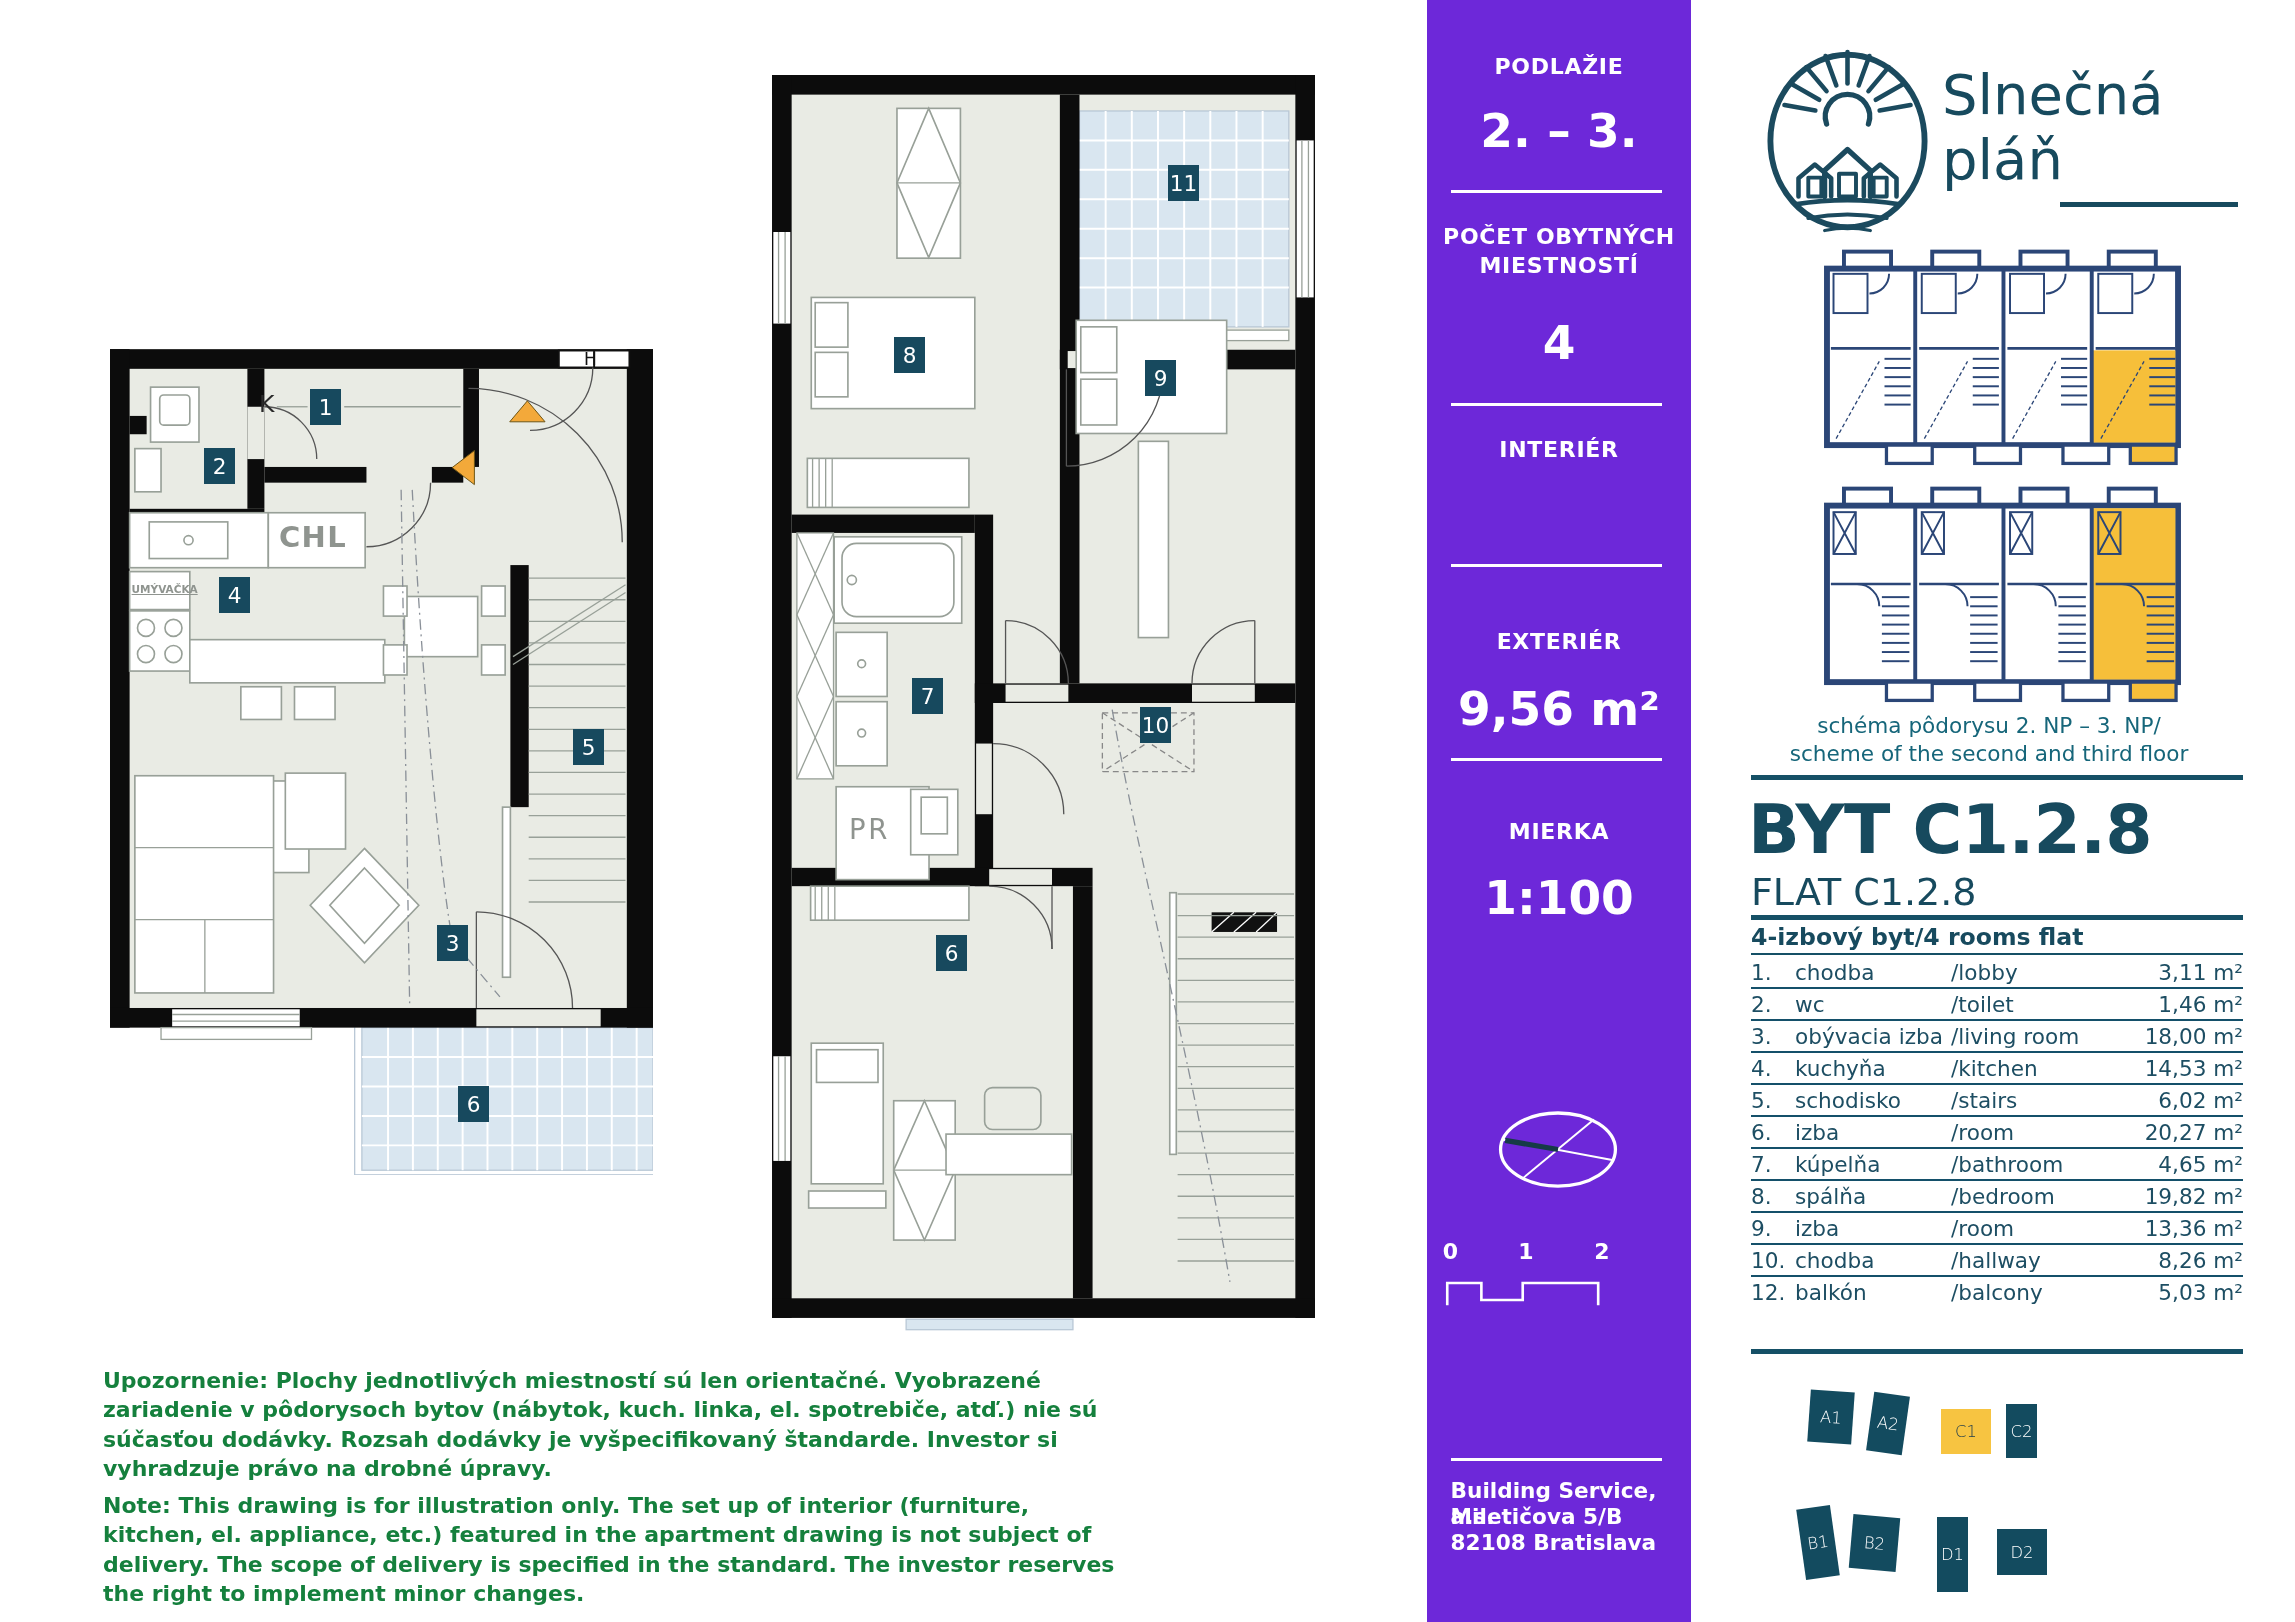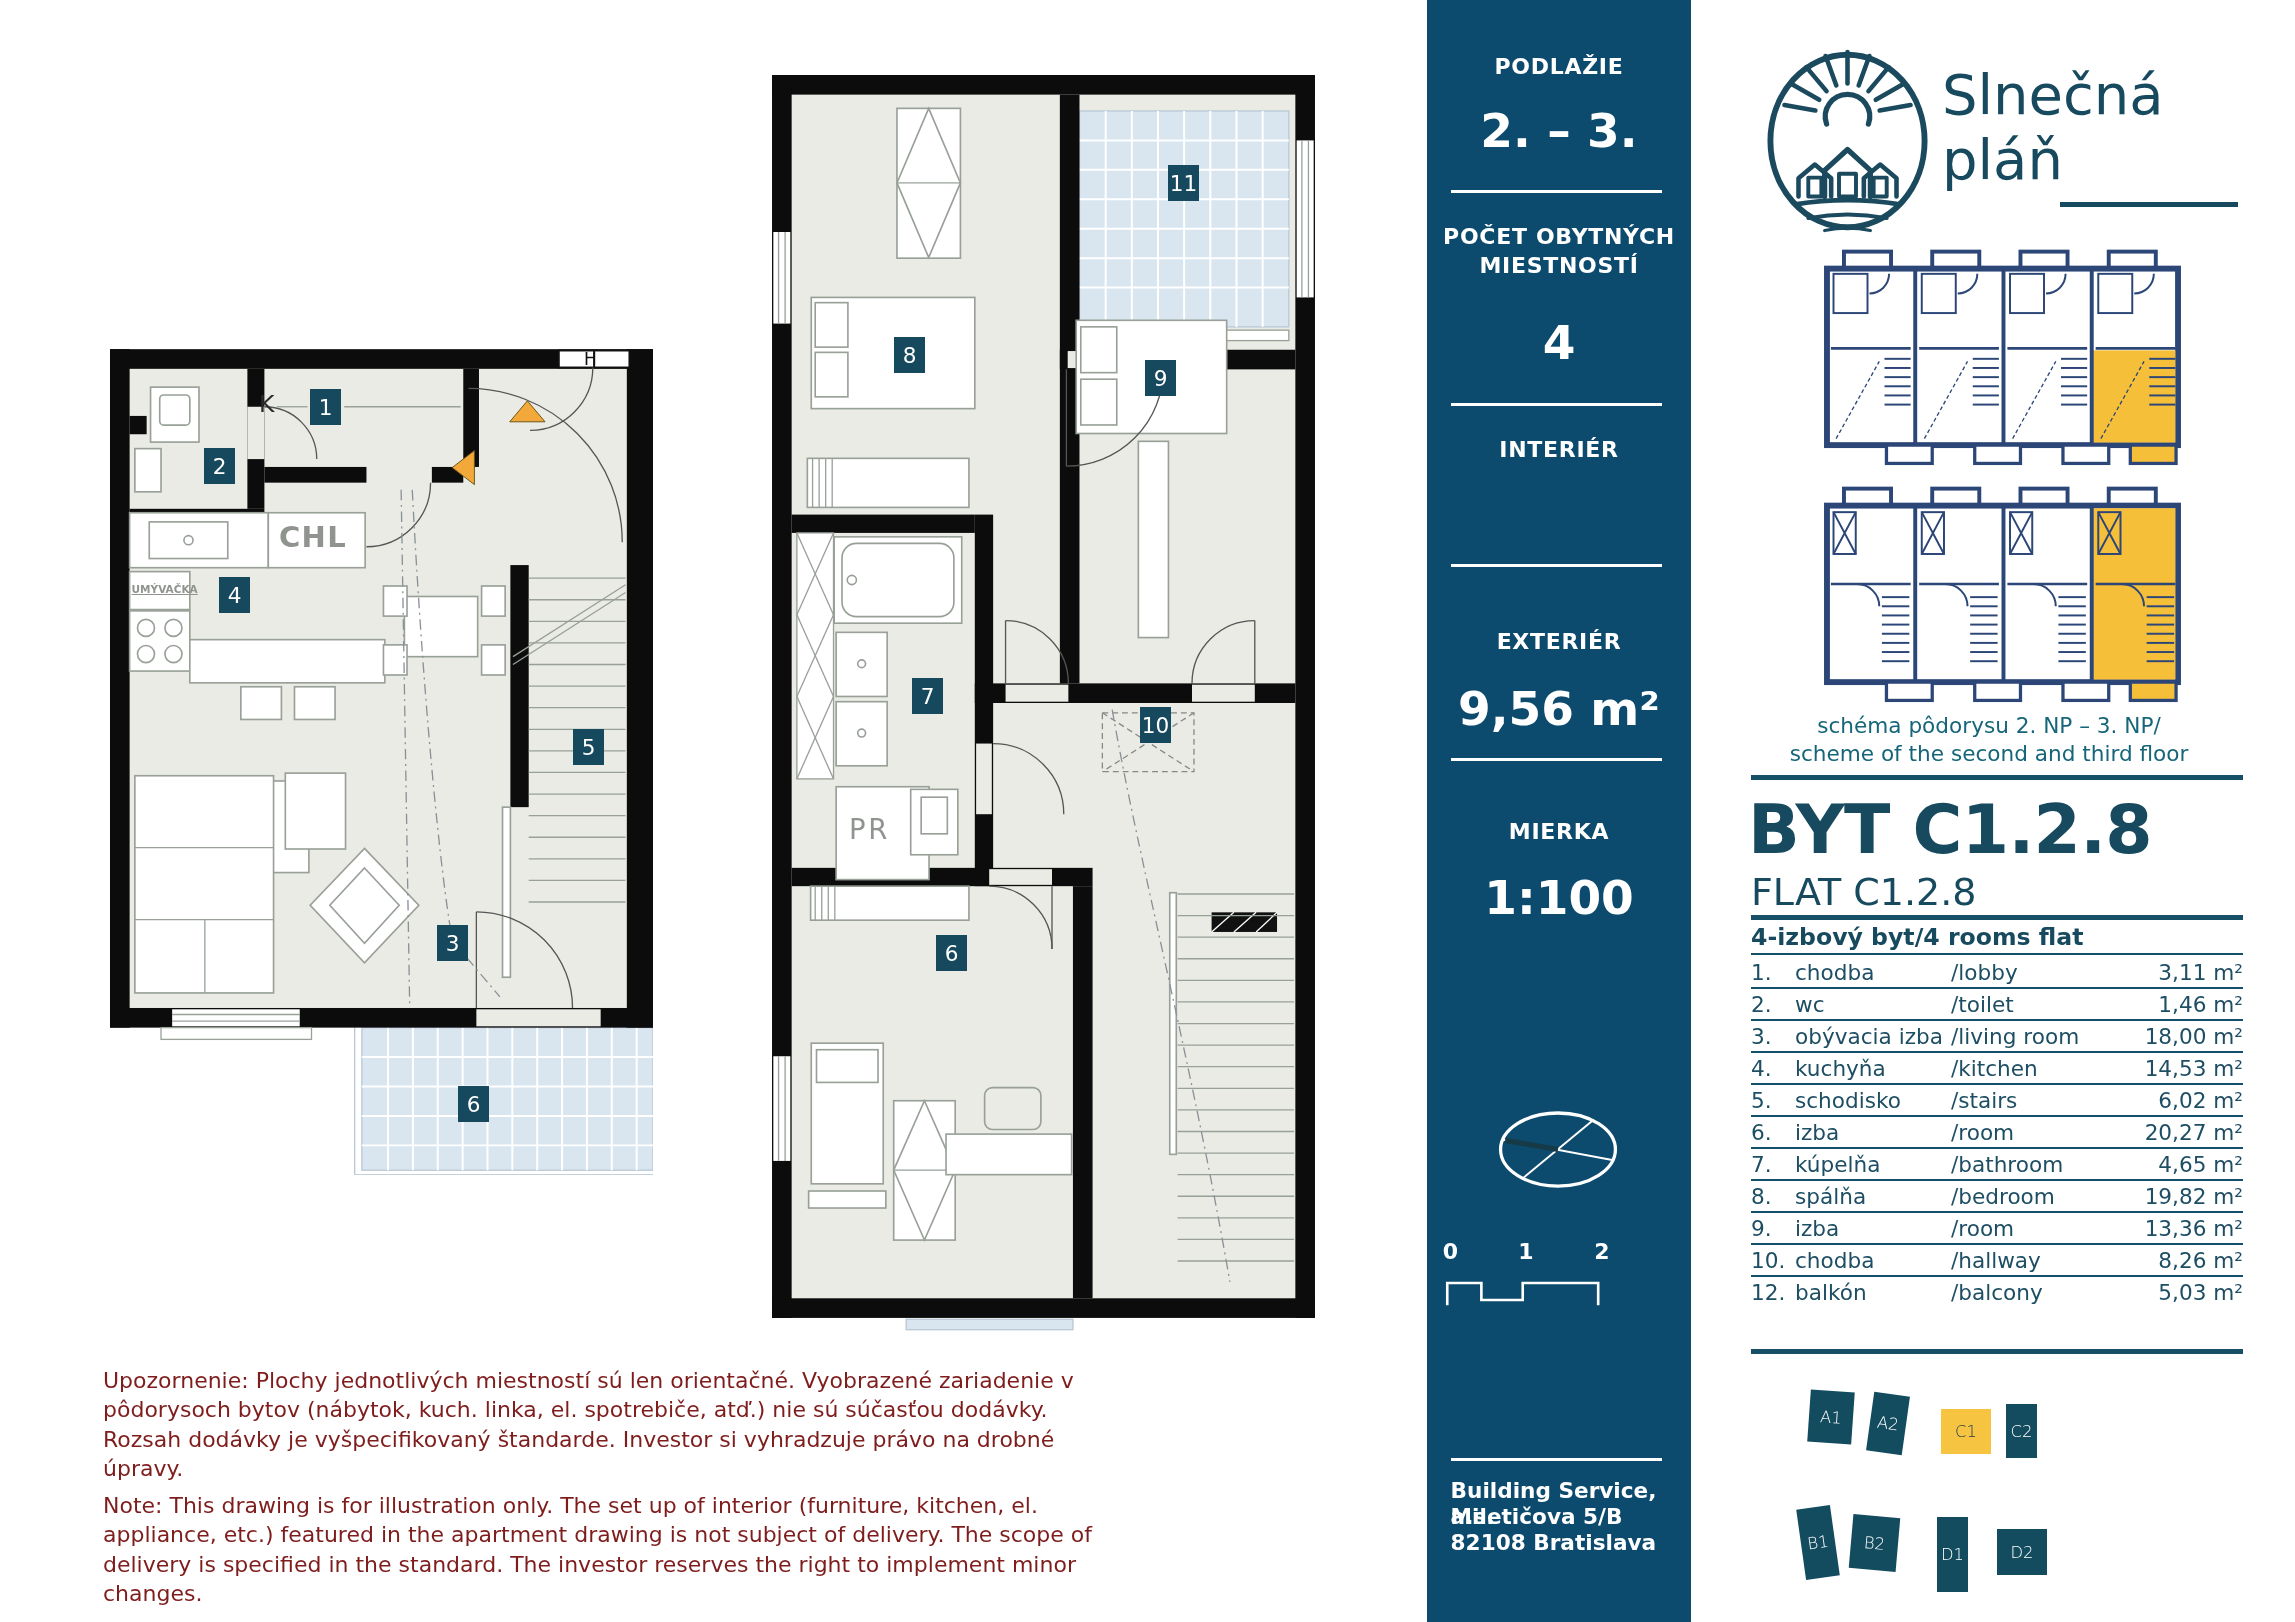--- a/index.html
+++ b/index.html
@@ -22,21 +22,21 @@
   .badge{position:absolute;width:31px;height:36px;background:#17495e;color:#fff;
          display:flex;align-items:center;justify-content:center;font-size:21.6px;}
   .plan-label{position:absolute;color:#8f948f;}
   .lab-k{color:#2a2a2a;font-size:23.6px;}
   .lab-chl{font-size:29px;font-weight:600;letter-spacing:1.3px;}
   .lab-um{font-size:10.5px;font-weight:600;text-decoration:underline;}
   .lab-h{color:#111;font-size:17px;}
   .lab-pr{font-size:27.5px;letter-spacing:2.6px;}
 
   
-  .band{position:absolute;left:1427px;top:0;width:264px;height:1623px;background:#0c4a6e;}
+  .band{position:absolute;left:1427px;top:0;width:264px;height:1623px;background:#6d28d9;}
   .bx{position:absolute;left:0;width:264px;text-align:center;color:#fff;}
   .b-label{font-size:22px;font-weight:600;letter-spacing:0.7px;}
   .b-value{font-size:47px;font-weight:700;}
   .bhr{position:absolute;left:23.6px;width:211px;height:3.3px;background:#fff;}
   .b-addr{position:absolute;left:23.6px;width:222px;text-align:left;color:#fff;
           font-size:21.6px;font-weight:700;line-height:26px;}
   .b-num{position:absolute;width:26px;text-align:center;color:#fff;font-size:22px;font-weight:700;}
   .brand-word{position:absolute;color:#174a5e;font-size:56px;line-height:63px;font-weight:400;}
   .brand-rule{position:absolute;background:#174a5e;height:4.6px;}
   .caption{position:absolute;left:1701px;width:576px;text-align:center;color:#16667a;font-size:21.6px;}
@@ -49,21 +49,21 @@
          font-size:21.6px;color:#1d4e63;}
   .t-num{width:44px;}
   .t-sk{width:156px;}
   .t-en{flex:1;}
   .t-area{text-align:right;}
   .t-bottom{position:absolute;left:1751px;width:492px;height:4.6px;background:#155066;}
   .block{position:absolute;background:#134b5f;color:#fff;display:flex;align-items:center;
          justify-content:center;font-size:16.4px;font-weight:300;}
   .block.hl{background:#f7c441;color:#1d3b4d;}
 
-  .disc{position:absolute;color:#7f1d1d;font-size:22px;line-height:29.4px;margin:0;}
+  .disc{position:absolute;color:#15803d;font-size:22px;line-height:29.4px;margin:0;font-weight:bold;}
 </style>
 </head>
 <body>
 
 <div class="page">
 
   <section class="plan" style="left:110px;top:349px;width:543px;height:826px;">
     <svg width="543" height="826" viewBox="0 0 830 1262">
 
       <rect class="floor" x="0" y="0" width="830" height="1037"></rect>

